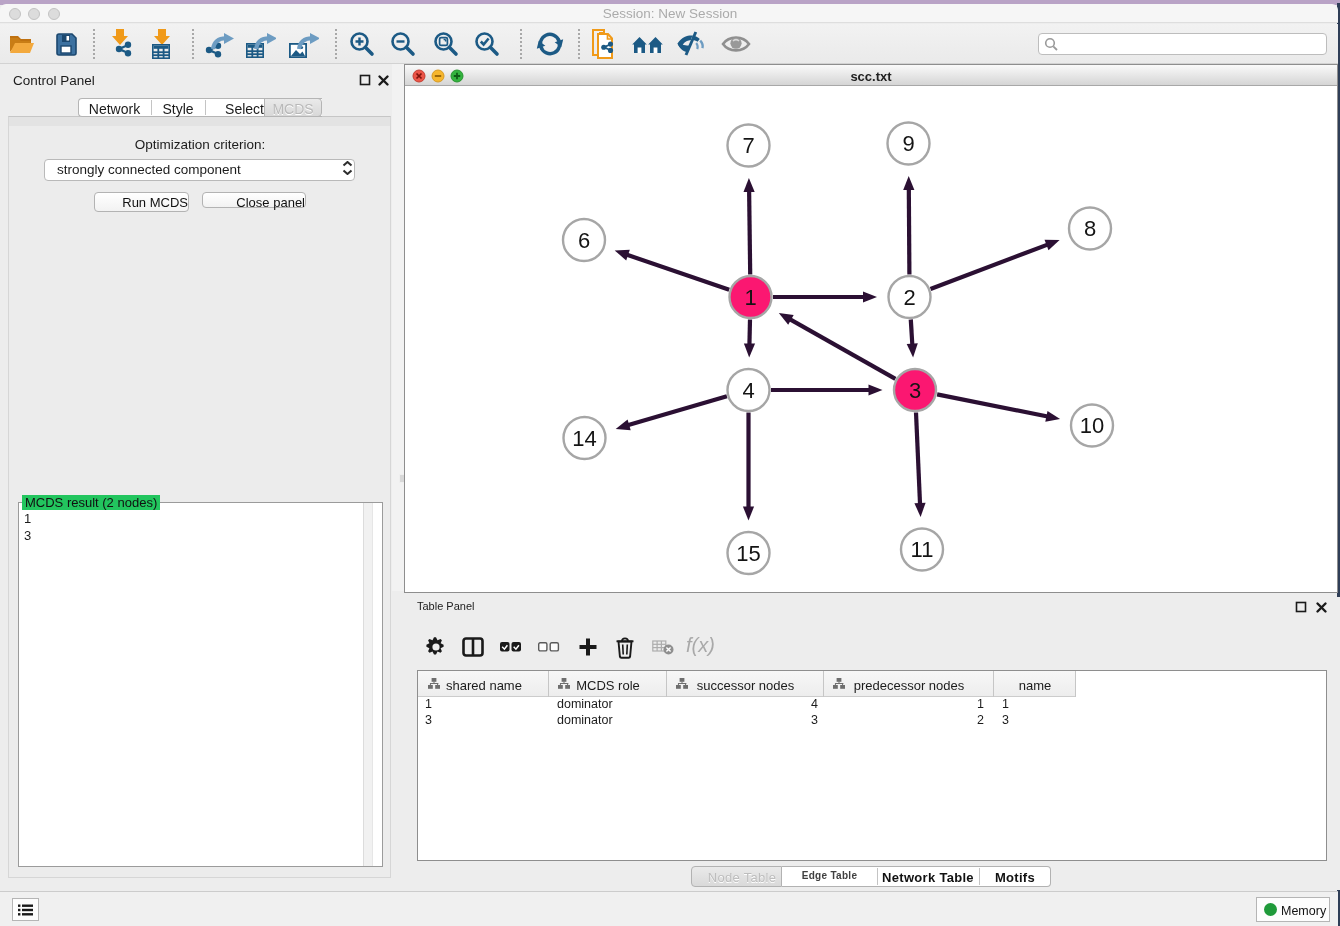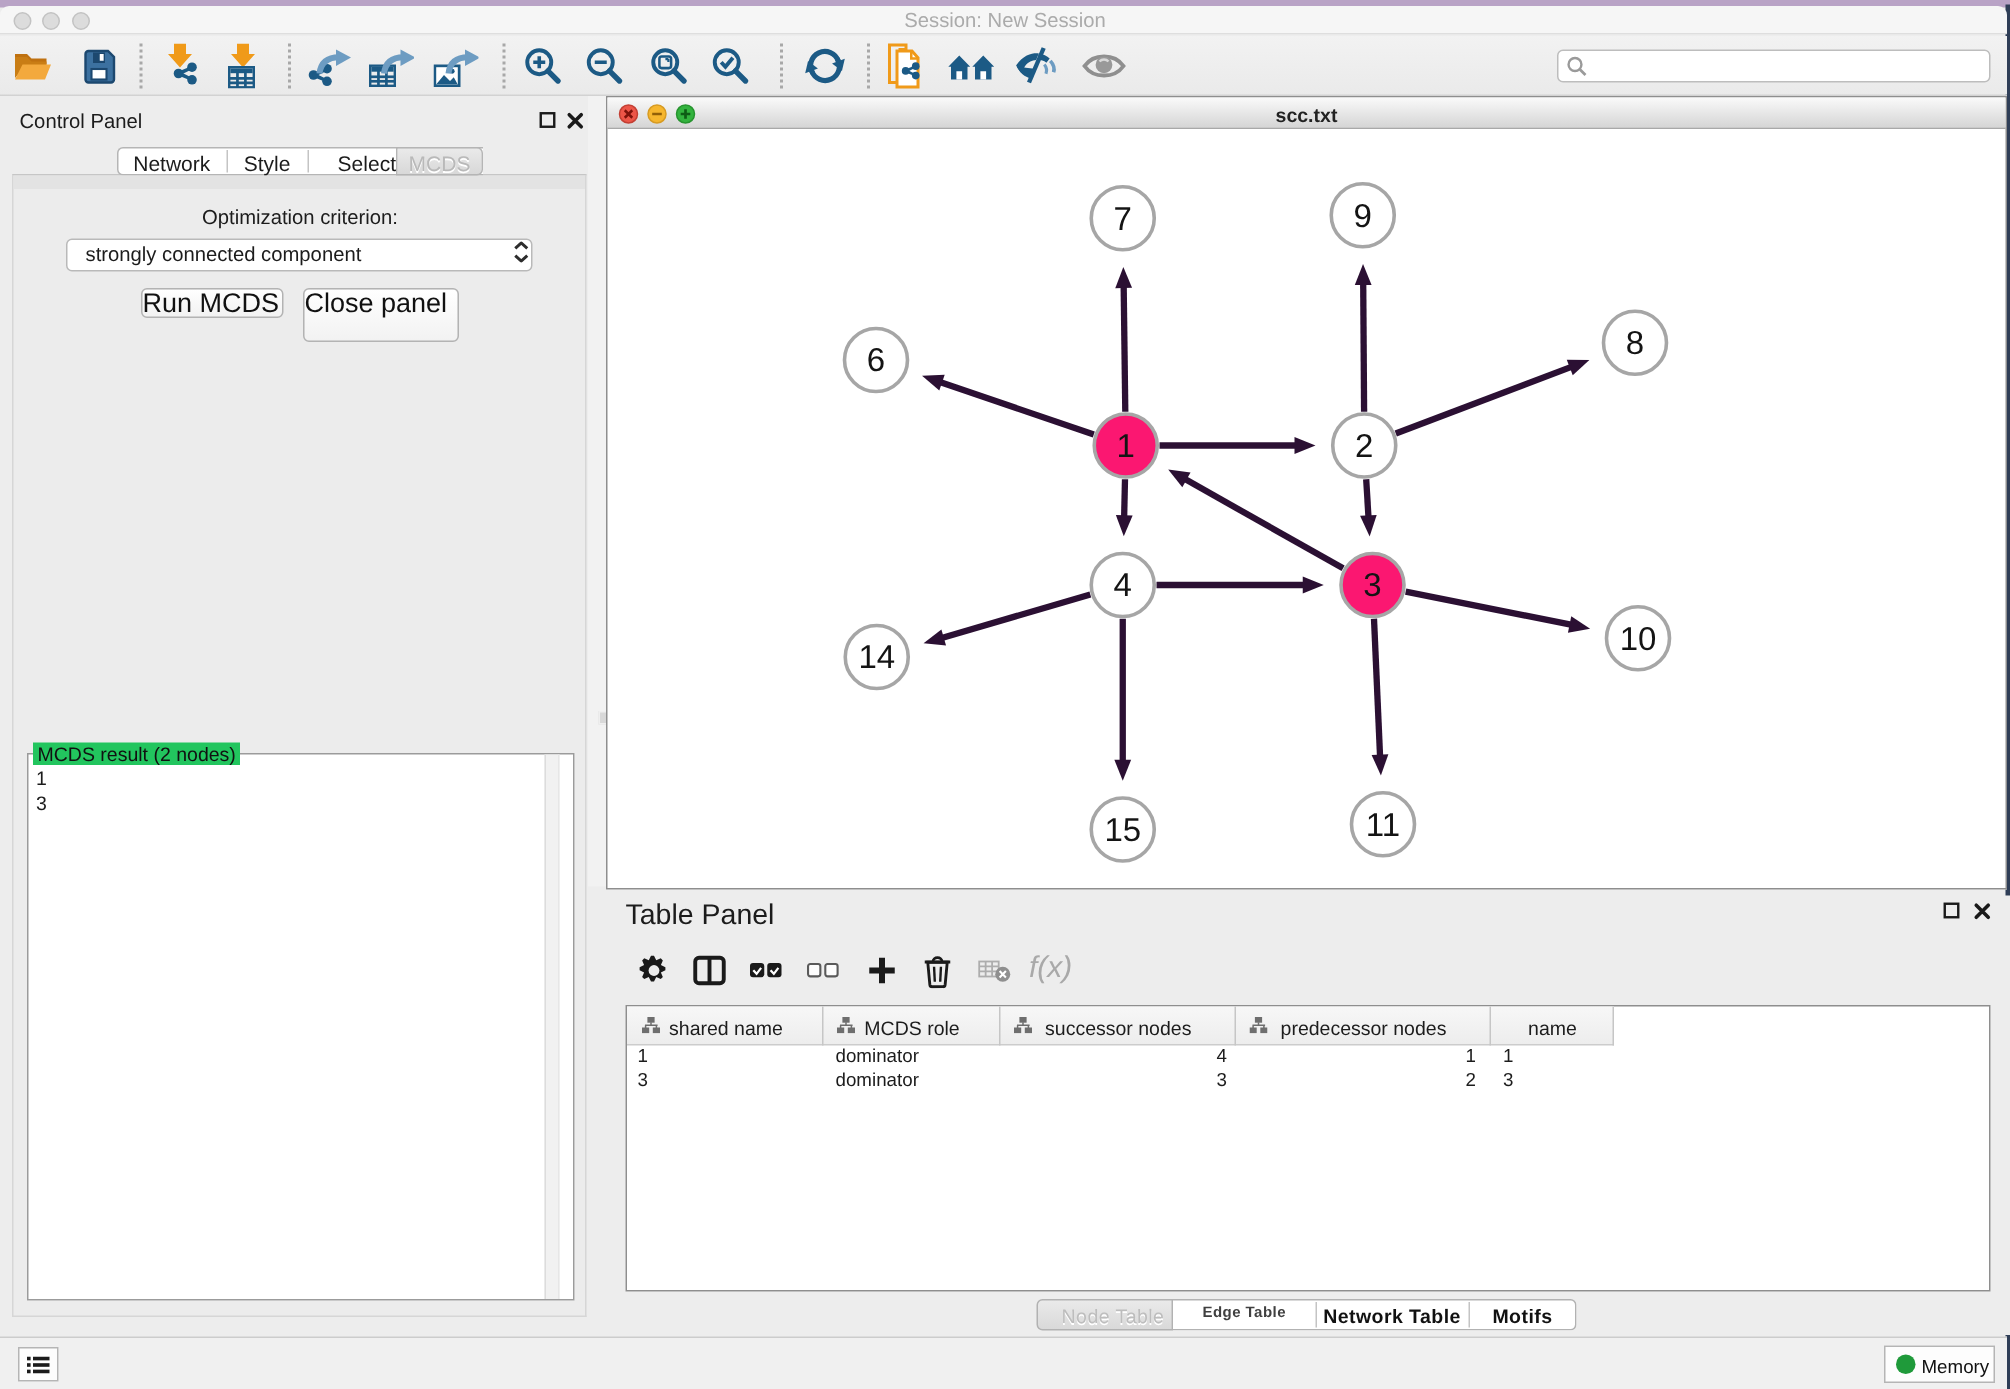--- a/index.html
+++ b/index.html
@@ -1,18 +1,18 @@
 <!DOCTYPE html>
 <html><head><meta charset="utf-8"><style>
 *{margin:0;padding:0;box-sizing:border-box}
 html,body{width:1340px;height:926px;overflow:hidden}
 body{font-family:"Liberation Sans",sans-serif;background:#ededed;position:relative;font-size:13px;color:#1c1c1c}
 .abs{position:absolute}
 .vsep{width:0;border-left:2px dotted #a8a8a8}
-.btn{background:linear-gradient(#ffffff,#f2f2f2);border:1px solid #b3b3b3;border-radius:4px;text-align:left;font-size:18px;color:#111}
+.btn{background:linear-gradient(#ffffff,#f2f2f2);border:1px solid #b3b3b3;border-radius:4px;text-align:right;font-size:13px;color:#111}
 </style></head>
 <body>
 
 <div class="abs" style="left:0;top:0;width:1340px;height:5px;background:#b9a3c6"></div>
 <div class="abs" style="left:1337px;top:3px;width:3px;height:923px;background:#2f3e57"></div>
 <div class="abs" style="left:0;top:921px;width:4px;height:5px;background:#4a5a78"></div>
 <div class="abs" style="left:0;top:4px;width:1338px;height:19px;background:#f6f6f6;border-bottom:1px solid #dedede;border-radius:6px 6px 0 0"></div>
 <div class="abs" style="left:8.5px;top:7.5px;width:12px;height:12px;border-radius:50%;background:#dcdcdc;border:1px solid #c3c3c3"></div>
 <div class="abs" style="left:27.5px;top:7.5px;width:12px;height:12px;border-radius:50%;background:#dcdcdc;border:1px solid #c3c3c3"></div>
 <div class="abs" style="left:47.5px;top:7.5px;width:12px;height:12px;border-radius:50%;background:#dcdcdc;border:1px solid #c3c3c3"></div>
@@ -197,21 +197,21 @@
 <div class="abs tabt" style="left:151px;top:101px;width:54px;text-align:center;font-size:14px">Style</div>
 <div class="abs tabt" style="left:205px;top:101px;width:59px;text-align:right;font-size:14px">Select</div>
 <div class="abs" style="left:264px;top:101px;width:58px;text-align:center;font-size:14px;color:#b9b9b9;text-shadow:0 1px 0 #fff">MCDS</div>
 <div class="abs" style="left:0;top:137px;width:400px;text-align:center;font-size:13.5px">Optimization criterion:</div>
 <div class="abs" style="left:44px;top:159px;width:311px;height:22px;background:#fff;border:1px solid #b9b9b9;border-radius:4px"></div>
 <div class="abs" style="left:57px;top:162px;font-size:13.5px">strongly connected component</div>
 <svg class="abs" style="left:342px;top:161px" width="11" height="14" viewBox="0 0 11 14">
     <path d="M1.5 4.6 L5.5 1 9.5 4.6 M1.5 9.4 L5.5 13 9.5 9.4" fill="none" stroke="#2d2d2d" stroke-width="2"></path>
   </svg>
 <div class="abs btn" style="left:94px;top:192px;width:95px;height:20px;line-height:19px">Run MCDS</div>
-<div class="abs btn" style="left:202px;top:192px;width:104px;height:36px;line-height:19px">Close panel</div>
+<div class="abs btn" style="left:202px;top:192px;width:104px;height:16px;line-height:19px">Close panel</div>
 <div class="abs" style="left:18px;top:502px;width:365px;height:365px;background:#fff;border:1px solid #9b9b9b"></div>
 <div class="abs" style="left:22px;top:495px;background:#22c55e;padding:0 3px;font-size:13px;color:#111">MCDS result (2 nodes)</div>
 <div class="abs" style="left:24px;top:511px;font-size:13px;line-height:16.5px">1<br>3</div>
 <div class="abs" style="left:363px;top:503px;width:10px;height:363px;background:#f1f1f1;border-left:1px solid #dcdcdc;border-right:1px solid #e6e6e6"></div>
 <div class="abs" style="left:392px;top:64px;width:12px;height:527px;background:#f2f2f2"></div>
 <div class="abs" style="left:399px;top:474px;width:6px;height:9px;background:#d8d8d8;border:1px solid #efefef"></div>
 <div class="abs" style="left:866px;top:585px;width:9px;height:6px;background:#d8d8d8;border:1px solid #efefef"></div>
 
 <div class="abs" style="left:404px;top:64px;width:934px;height:529px;background:#fff;border:1px solid #8e8e8e"></div>
 <div class="abs" style="left:405px;top:65px;width:932px;height:21px;background:linear-gradient(#fafafa,#d5d5d5);border-bottom:1px solid #a8a8a8"></div>
@@ -271,21 +271,21 @@
 <text x="179.5" y="358.5" font-size="22" fill="#141414" text-anchor="middle">14</text>
 <circle cx="687.0" cy="338.5" r="21.0" fill="#ffffff" stroke="#a6a6a6" stroke-width="2.4"></circle>
 <text x="687.0" y="346.0" font-size="22" fill="#141414" text-anchor="middle">10</text>
 <circle cx="343.5" cy="466.0" r="21.0" fill="#ffffff" stroke="#a6a6a6" stroke-width="2.4"></circle>
 <text x="343.5" y="473.5" font-size="22" fill="#141414" text-anchor="middle">15</text>
 <circle cx="517.0" cy="462.5" r="21.0" fill="#ffffff" stroke="#a6a6a6" stroke-width="2.4"></circle>
 <text x="517.0" y="470.0" font-size="22" fill="#141414" text-anchor="middle">11</text>
   </svg>
 
 <div class="abs" style="left:404px;top:597px;width:936px;height:293px;background:#ededed"></div>
-<div class="abs" style="left:417px;top:600px;font-size:19px;color:#1c1c1c">Table Panel</div>
+<div class="abs" style="left:417px;top:600px;font-size:11px;color:#1c1c1c">Table Panel</div>
 <svg class="abs" style="left:1295px;top:601px" width="12" height="12" viewBox="0 0 12 12">
     <rect x="1.5" y="1.5" width="9" height="9" fill="none" stroke="#1a1a1a" stroke-width="1.6"></rect>
   </svg>
 <svg class="abs" style="left:1315px;top:601px" width="13" height="13" viewBox="0 0 13 13">
     <path d="M2.5 2.5 L10.5 10.5 M10.5 2.5 L2.5 10.5" stroke="#1a1a1a" stroke-width="2.4" stroke-linecap="round"></path>
   </svg>
 <svg class="abs" style="left:424px;top:635px" width="24" height="24" viewBox="0 0 24 24">
     <path d="M12 2.2 l1.5 3 3-1.3 1.4 1.4 -1.3 3 3 1.5 0 2 -3 1.5 1.3 3 -1.4 1.4 -3 -1.3 -1.5 3 -2 0 -1.5 -3 -3 1.3 -1.4 -1.4 1.3 -3 -3 -1.5 0 -2 3 -1.5 -1.3 -3 1.4 -1.4 3 1.3 1.5 -3 z" fill="#1a1a1a"></path>
     <circle cx="12" cy="12" r="3.6" fill="#ededed"></circle>
   </svg>

